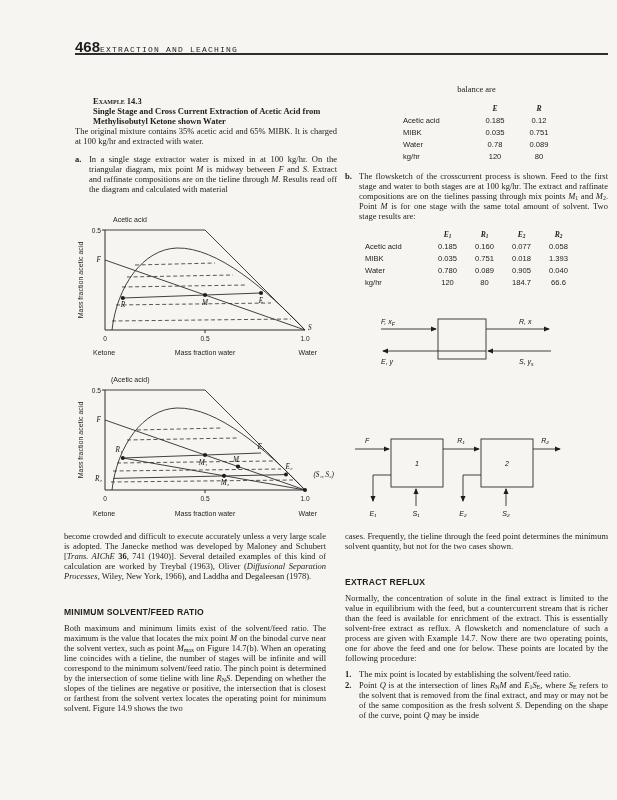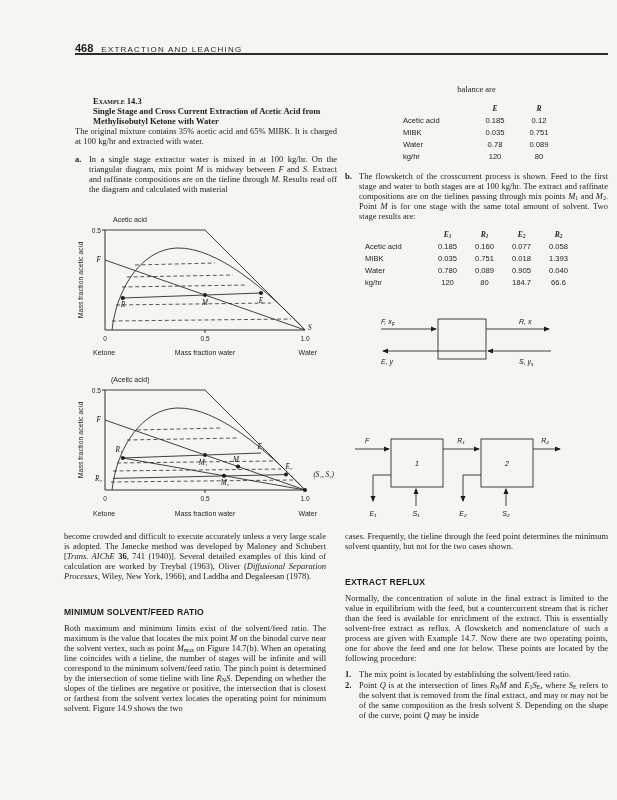--- a/index.html
+++ b/index.html
@@ -1,21 +1,21 @@
 <!DOCTYPE html>
 <html><head>
 <meta charset="utf-8">
 <style>
   html,body{margin:0;padding:0;background:#e8e7e3;}
   #page{position:relative;width:617px;height:800px;background:#f6f5f1;color:#1d1d1d;
         font-family:"Liberation Serif",serif;overflow:hidden;}
   
   #header{position:absolute;left:75px;top:38px;width:533px;}
-  #pagenum{font-family:"Liberation Sans",sans-serif;font-weight:bold;font-size:11px;}
-  #runhead{font-family:Liberation Sans, sans-serif;font-size:8px;letter-spacing:1.2px;margin-left:8px;}
+  #pagenum{font-family:"Liberation Sans",sans-serif;font-weight:bold;font-size:15px;}
+  #runhead{font-family:Liberation Mono, monospace;font-size:8px;letter-spacing:1.2px;}
   #headrule{position:absolute;left:75px;top:53px;width:533px;height:2px;background:#2e2e2e;}
   
   .col{position:absolute;font-size:8.5px;line-height:10px;text-align:justify;}
   #col-lt{left:75px;top:96px;width:262px;}
   #col-rt{left:345px;top:84px;width:263px;}
   #col-lb{left:64px;top:531px;width:262px;}
   #col-rb{left:345px;top:531px;width:263px;}
   .ex-head{font-weight:bold;margin-left:18px;text-align:left;}
   .ex-label{font-variant:small-caps;}
   .hang{position:relative;padding-left:14px;margin-top:8px;}
@@ -51,21 +51,21 @@
 <div id="page">
 
   <div id="header">
     <span id="pagenum">468</span><span id="runhead">EXTRACTION  AND  LEACHING</span>
   </div>
   <div id="headrule"></div>
 
   <div id="col-lt" class="col">
     <div class="ex-head ex-label">Example 14.3</div>
     <div class="ex-head">Single Stage and Cross Current Extraction of Acetic Acid from</div>
-    <div class="ex-head">Methylisobutyl Ketone with Water</div>
+    <div class="ex-head">Methylisobutyl Ketone shown Water</div>
     <div>The original mixture contains 35% acetic acid and 65% MIBK. It is charged at 100 kg/hr and extracted with water.</div>
     <div class="hang">
       <span class="marker">a.</span>
       <span>In a single stage extractor water is mixed in at 100 kg/hr. On the triangular diagram, mix point <i>M</i> is midway between <i>F</i> and <i>S</i>. Extract and raffinate compositions are on the tieline through <i>M</i>. Results read off the diagram and calculated with material</span>
     </div>
 
     <svg class="fig1" width="262" height="150" viewBox="0 0 262 150">
       <text class="cap" x="38" y="12">Acetic acid</text>
       <text class="tk" x="26" y="23" text-anchor="end">0.5</text>
       <text class="cap" transform="translate(8,70) rotate(-90)" text-anchor="middle" font-size="6.3">Mass fraction acetic acid</text>

